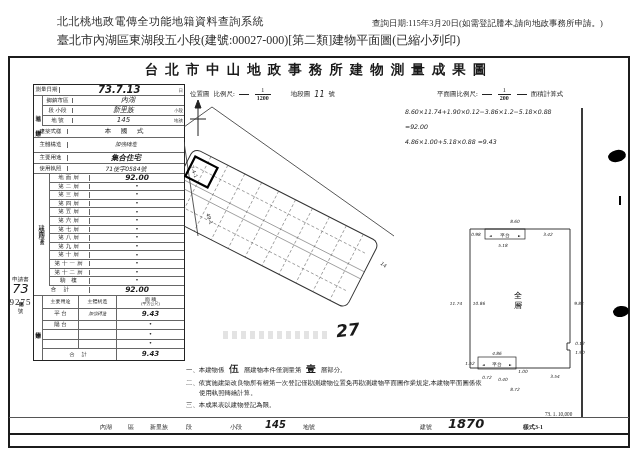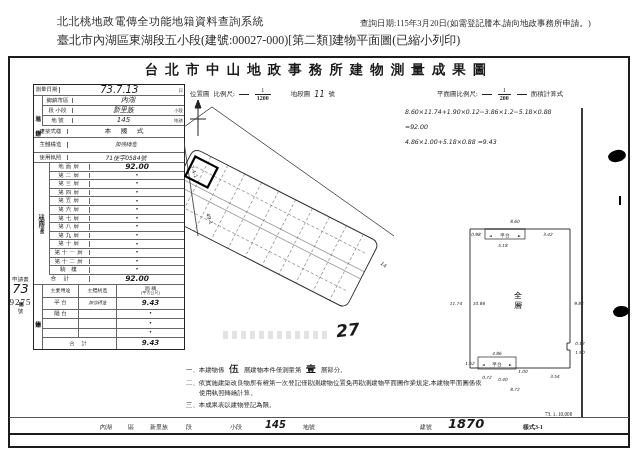--- a/index.html
+++ b/index.html
@@ -4,21 +4,21 @@
 <style>
   *{margin:0;padding:0;box-sizing:border-box}
   html,body{width:640px;height:452px;background:#fff;overflow:hidden;position:relative;
     font-family:"Liberation Serif",serif;color:#1a1a1a}
   .abs{position:absolute}
   .hand{font-family:"DejaVu Sans",sans-serif;font-style:italic}
   .print{font-family:"Liberation Serif",serif}
 
   
   .sys-title{left:57px;top:14px;font-size:11px;color:#2b2b2b;letter-spacing:.5px}
-  .qdate{left:360px;top:18px;font-size:8.5px;color:#2b2b2b}
+  .qdate{left:372px;top:18px;font-size:8.5px;color:#2b2b2b}
   .subtitle{left:57px;top:32px;font-size:12px;color:#2b2b2b}
 
   
   .frame{left:8px;top:56px;width:622px;height:392px;border:2px solid #1c1c1c;background:#fff}
   .ftitle{left:8px;top:61px;width:622px;text-align:center;font-size:13.5px;font-weight:bold;letter-spacing:7px}
 
   
   .hrow{font-size:6.5px;display:flex;align-items:center;gap:4px}
   .frac{display:inline-flex;flex-direction:column;align-items:center;font-size:6px;line-height:1.1;margin:0 2px}
   .frac .den{border-top:1px solid #222;font-weight:bold;padding:0 2px}
@@ -91,21 +91,21 @@
 <div class="abs hand" style="left:405px;top:105px;font-size:6.2px;line-height:2.4;white-space:nowrap">
   <div>8.60×11.74+1.90×0.12−3.86×1.2−5.18×0.88</div>
   <div>=92.00</div>
   <div>4.86×1.00+5.18×0.88 =9.43</div>
 </div>
 
 <div class="abs ltable">
 
   <div class="trow" style="height:11px">
     <span class="tlabel" style="width:26px">測量日期</span>
-    <span class="tval hand" style="font-size:10px;font-weight:normal">73.7.13</span>
+    <span class="tval hand" style="font-size:10px;font-weight:bold">73.7.13</span>
     <span class="tsuf">日</span>
   </div>
 
   <div class="sec">
     <span class="vcol" style="width:9px">基地號</span>
     <div class="secrows">
       <div class="trow" style="height:10px">
         <span class="tlabel" style="width:30px">鄉鎮市區</span>
         <span class="tval hand">內湖</span>
         <span class="tsuf"></span>
@@ -129,20 +129,24 @@
     </div>
   </div>
 
   <div class="trow" style="height:12px">
     <span class="tlabel">建築式樣</span>
     <span class="tval print" style="letter-spacing:4px;font-size:6.5px">本 國 式</span>
   </div>
   <div class="trow" style="height:15px">
     <span class="tlabel">主體構造</span>
     <span class="tval hand" style="font-size:5.5px">加強磚造</span>
+  </div>
+  <div class="trow" style="height:11px">
+    <span class="tlabel">主要用途</span>
+    <span class="tval hand" style="font-size:7.5px;font-weight:bold">集合住宅</span>
   </div>
   <div class="trow" style="height:10px">
     <span class="tlabel">使用執照</span>
     <span class="tval hand" style="font-size:6px">71使字0584號</span>
   </div>
 
   <div class="sec">
     <span class="vcol" style="width:16px;font-size:6.5px;letter-spacing:3px">
       <span>建築面積</span>
       <span style="font-size:4.5px;letter-spacing:0">(平方公尺)</span>

